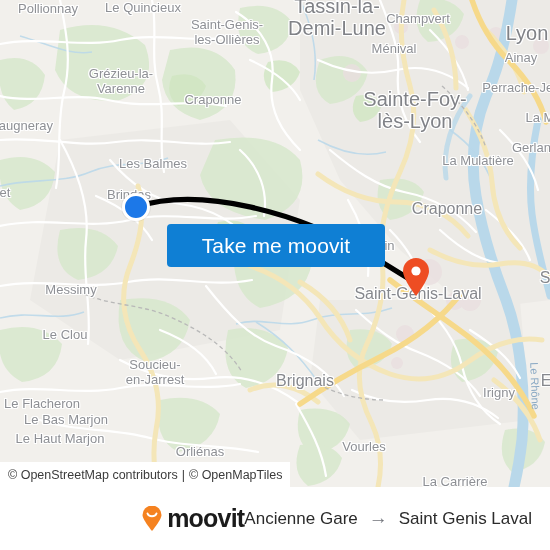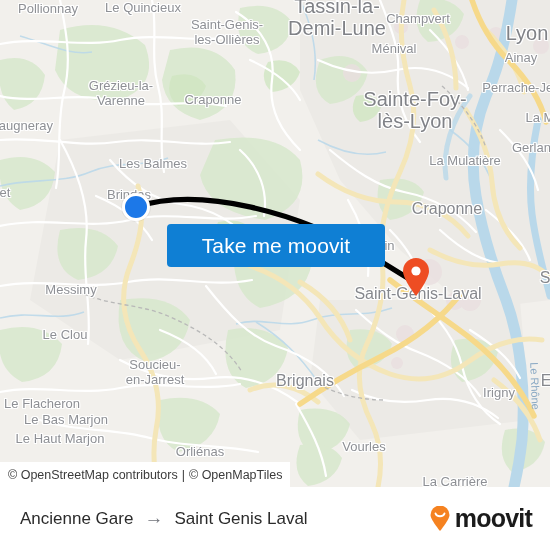--- a/index.html
+++ b/index.html
@@ -332,30 +332,30 @@
         <div class="maplabel lbl-m" style="left: 143px; top: 8px;">Le Quincieux</div>
         <div class="maplabel lbl-m" style="left: 227px; top: 33px;">Saint-Genis-
 les-Ollières</div>
         <div class="maplabel lbl-xl" style="left: 337px; top: 17px;">Tassin-la-
 Demi-Lune</div>
         <div class="maplabel lbl-m" style="left: 418px; top: 19px;">Champvert</div>
         <div class="maplabel lbl-m" style="left: 394px; top: 49px;">Ménival</div>
         <div class="maplabel lbl-xl" style="left: 527px; top: 33px;">Lyon</div>
         <div class="maplabel lbl-m" style="left: 521px; top: 58px;">Ainay</div>
         <div class="maplabel lbl-m" style="left: 525px; top: 88px;">Perrache-Jean</div>
-        <div class="maplabel lbl-m" style="left: 121px; top: 82px; margin-top: 12px;">Grézieu-la-
+        <div class="maplabel lbl-m" style="left: 121px; top: 82px;">Grézieu-la-
 Varenne</div>
         <div class="maplabel lbl-m" style="left: 213px; top: 100px;">Craponne</div>
         <div class="maplabel lbl-xl" style="left: 415px; top: 110px;">Sainte-Foy-
 lès-Lyon</div>
         <div class="maplabel lbl-m" style="left: 540px; top: 118px;">La M</div>
         <div class="maplabel lbl-m" style="left: 22px; top: 126px;">Vaugneray</div>
         <div class="maplabel lbl-m" style="left: 535px; top: 148px;">Gerland</div>
         <div class="maplabel lbl-m" style="left: 153px; top: 164px;">Les Balmes</div>
-        <div class="maplabel lbl-m" style="left: 465px; top: 161px;">La Mulatière</div>
+        <div class="maplabel lbl-m" style="left: 478px; top: 161px;">La Mulatière</div>
         <div class="maplabel lbl-m" style="left: 129px; top: 195px;">Brindas</div>
         <div class="maplabel lbl-m" style="left: 5px; top: 193px;">et</div>
         <div class="maplabel lbl-l" style="left: 447px; top: 209px;">Craponne</div>
         <div class="maplabel lbl-m" style="left: 388px; top: 246px;">lin</div>
         <div class="maplabel lbl-m" style="left: 71px; top: 290px;">Messimy</div>
         <div class="maplabel lbl-l" style="left: 418px; top: 294px;">Saint-Genis-Laval</div>
         <div class="maplabel lbl-l" style="left: 545px; top: 278px;">S</div>
         <div class="maplabel lbl-m" style="left: 65px; top: 335px;">Le Clou</div>
         <div class="maplabel lbl-m" style="left: 155px; top: 373px;">Soucieu-
 en-Jarrest</div>
@@ -384,27 +384,27 @@
 
     <div id="attribution">
       <span>© OpenStreetMap contributors</span>
       <span class="sep">|</span>
       <span>© OpenMapTiles</span>
     </div>
 
   </div>
 
   <div id="footer">
-    <div id="route-summary">
-      <span>Ancienne Gare</span>
-      <span id="route-arrow">→</span>
-      <span>Saint Genis Laval</span>
-    </div>
     <div id="brand">
       <svg width="26" height="26" viewBox="0 0 26 26">
         <path d="M13 25 C13 25 22.5 13.5 22.5 9 A9.5 9.5 0 1 0 3.5 9 C3.5 13.5 13 25 13 25 Z" fill="#f58220"></path>
         <path d="M8.5 7.5 C9.6 11.2 16.4 11.2 17.5 7.5" fill="none" stroke="#ffffff" stroke-width="1.9" stroke-linecap="round"></path>
       </svg>
       <span id="brand-word">moovit</span>
     </div>
+    <div id="route-summary">
+      <span>Ancienne Gare</span>
+      <span id="route-arrow">→</span>
+      <span>Saint Genis Laval</span>
+    </div>
   </div>
 
 </div>
 
 </body></html>

